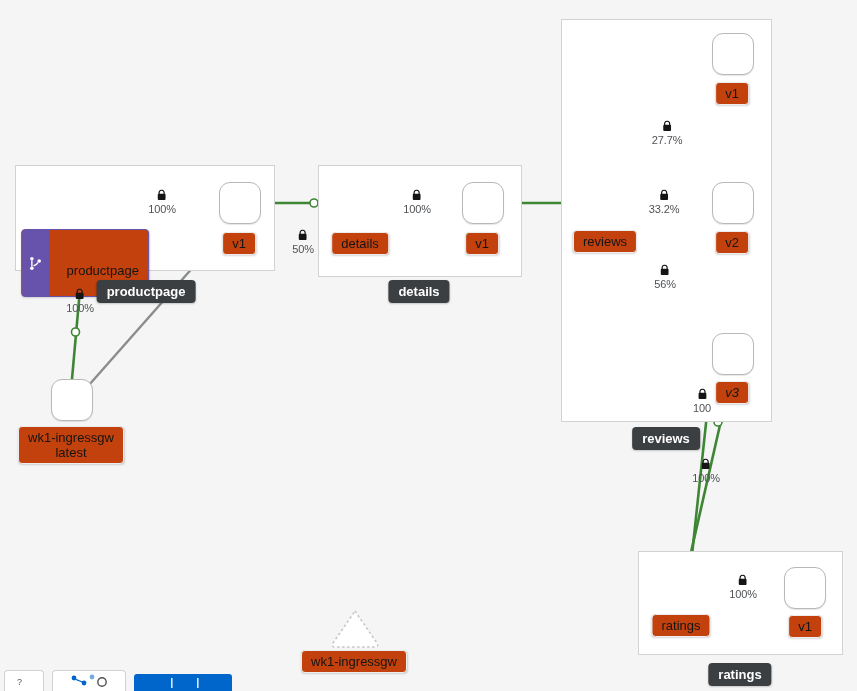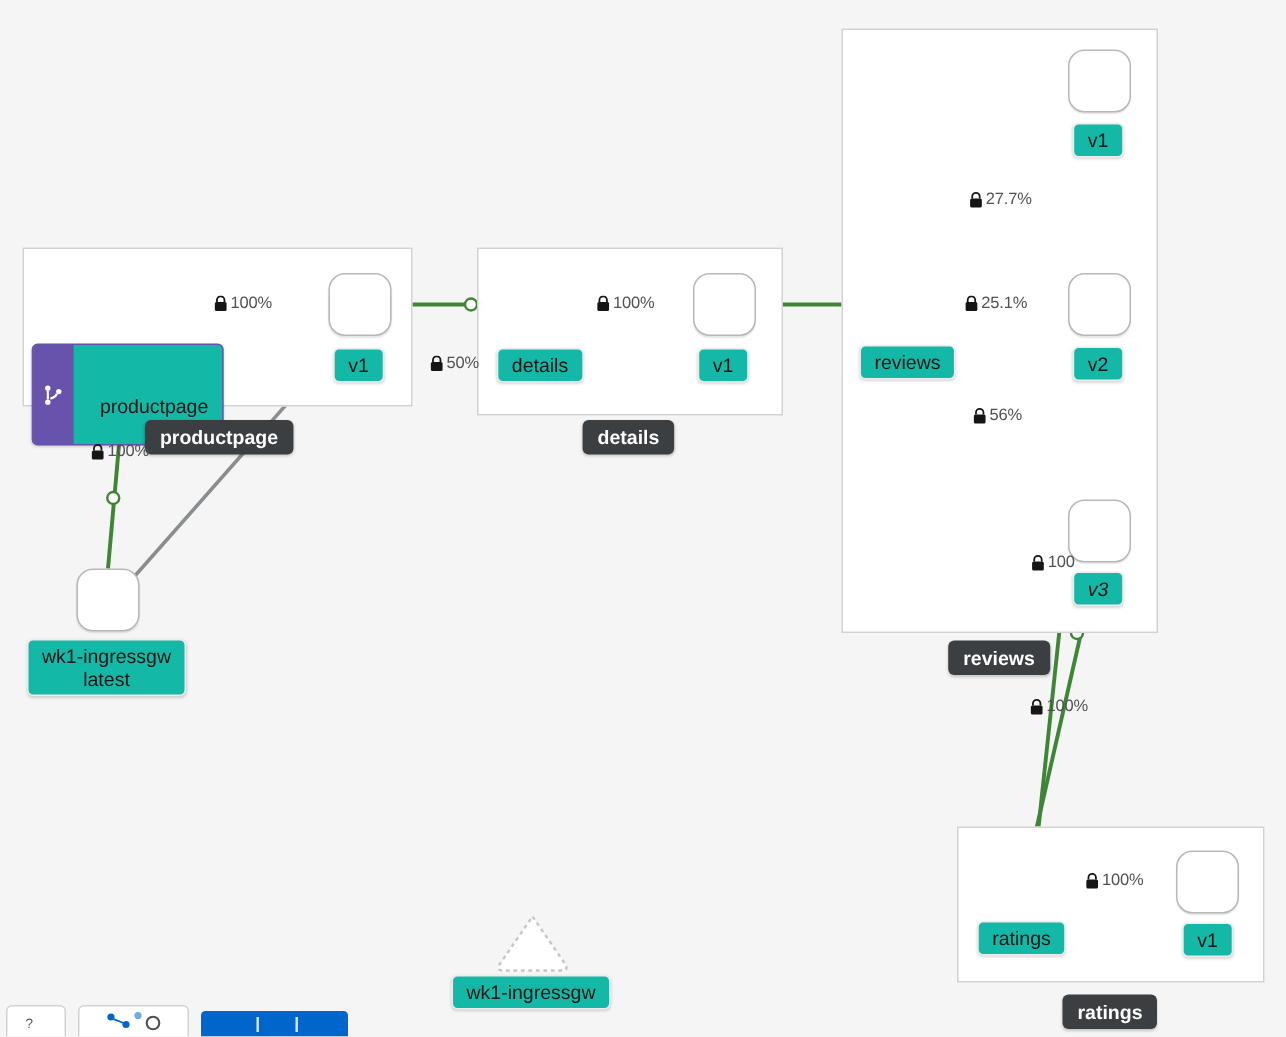--- a/index.html
+++ b/index.html
@@ -26,21 +26,21 @@
     background:#ffffff;
     border:1.6px solid #b8b8b8;
     border-radius:11px;
     box-sizing:border-box;
     box-shadow:0 1px 1px rgba(0,0,0,.10);
   }
 
   
   .nlabel{
     position:absolute;
-    background:#14b8a6;
+    background:#c2410c;
     border:1px solid #ededed;
     border-radius:4px;
     padding:3px 9px;
     font-size:13px;
     color:#151515;
     line-height:15px;
     white-space:pre;
     text-align:center;
     box-shadow:0 1px 2px rgba(0,0,0,.16);
     transform:translateX(-50%);
@@ -76,20 +76,21 @@
   .elabel{
     position:absolute;
     display:flex;
     align-items:center;
     gap:2px;
     font-size:11px;
     color:#4f5255;
     white-space:nowrap;
     transform:translate(-50%,-50%);
     line-height:12px;
+    flex-direction:column;
   }
   .elabel .lock{display:inline-block;width:9px;height:11px;position:relative;}
   .pct{letter-spacing:-0.1px;}
 
   
   .toolbar{
     position:absolute;
     left:0;bottom:0;
     height:22px;
     display:flex;
@@ -312,34 +313,34 @@
     <span class="pct">27.7%</span>
   </div>
 
   <div class="elabel" style="left:664px;top:202px;">
     <span class="lock">
       <svg width="9" height="11" viewBox="0 0 9 11">
           <path d="M2,4.4 V3.1 A2.5,2.5 0 0,1 7,3.1 V4.4" stroke="#151515" stroke-width="1.2" fill="none"></path>
           <rect x="0.6" y="4.3" width="7.8" height="6.1" rx="1" fill="#151515"></rect>
         </svg>
     </span>
-    <span class="pct">25.1%</span>
+    <span class="pct">33.2%</span>
   </div>
 
   <div class="elabel" style="left:665px;top:277px;">
     <span class="lock">
       <svg width="9" height="11" viewBox="0 0 9 11">
           <path d="M2,4.4 V3.1 A2.5,2.5 0 0,1 7,3.1 V4.4" stroke="#151515" stroke-width="1.2" fill="none"></path>
           <rect x="0.6" y="4.3" width="7.8" height="6.1" rx="1" fill="#151515"></rect>
         </svg>
     </span>
     <span class="pct">56%</span>
   </div>
 
-  <div class="elabel" style="left:702px;top:375px;">
+  <div class="elabel" style="left:702px;top:401px;">
     <span class="lock">
       <svg width="9" height="11" viewBox="0 0 9 11">
           <path d="M2,4.4 V3.1 A2.5,2.5 0 0,1 7,3.1 V4.4" stroke="#151515" stroke-width="1.2" fill="none"></path>
           <rect x="0.6" y="4.3" width="7.8" height="6.1" rx="1" fill="#151515"></rect>
         </svg>
     </span>
     <span class="pct">100</span>
   </div>
 
   <div class="elabel" style="left:706px;top:471px;">

